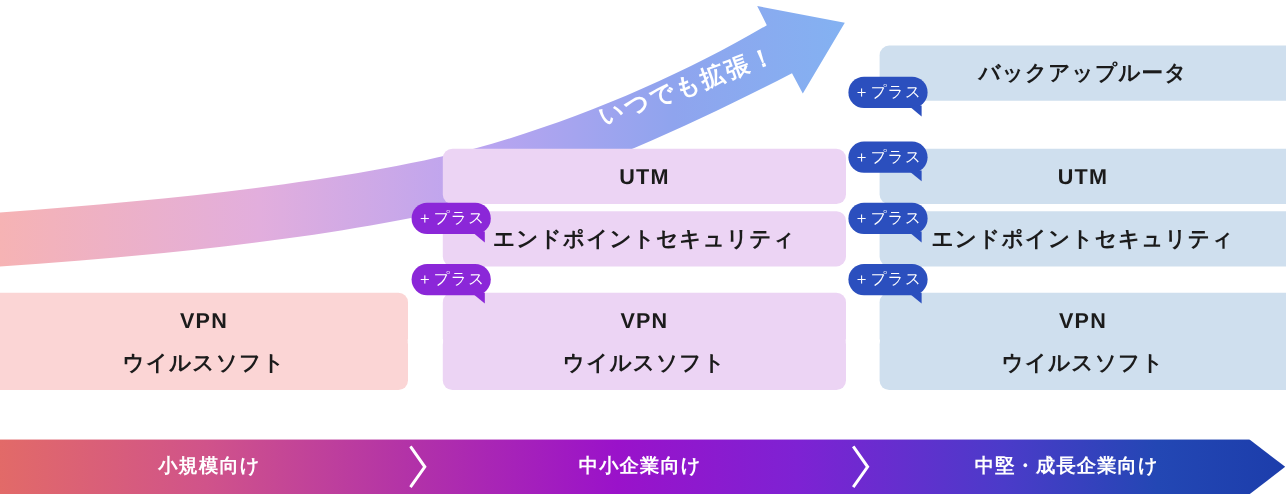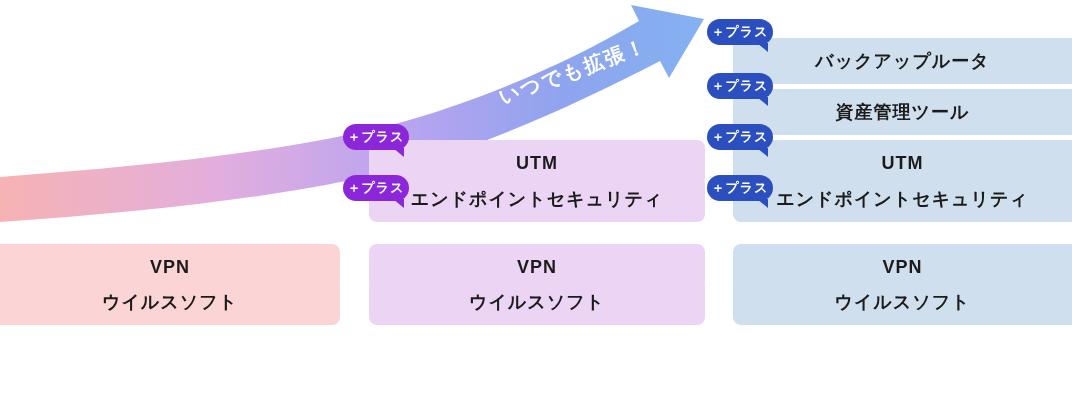--- a/index.html
+++ b/index.html
@@ -21,27 +21,28 @@
   
   .block{
     position:absolute;height:46px;z-index:3;
     display:flex;align-items:center;justify-content:center;
     font-weight:bold;font-size:18px;color:#1b1b1b;letter-spacing:1px;
     white-space:nowrap;
   }
   .col1{left:0;width:340px;border-radius:0 8px 8px 0;background:#fbd5d5;}
   .col2{left:369px;width:336px;border-radius:8px;background:#ecd4f4;}
   .col3{left:733px;width:339px;border-radius:8px 0 0 8px;background:#cfdfee;}
-  .row0{top:38px}.row1{top:89px}.row2{top:140px}.row3{top:176px}.row4{top:244px}.row5{top:279px}
+  .row0{top:38px}.row1{top:89px}.row2{top:124px}.row3{top:176px}.row4{top:244px}.row5{top:279px}
   
   .badge{
     position:absolute;width:66px;height:26px;border-radius:13px;z-index:6;
     display:flex;align-items:center;justify-content:center;
-    color:#ffffff;font-size:13px;font-weight:bold;letter-spacing:1px;
+    color:#ffffff;font-size:13px;font-weight:normal;letter-spacing:1px;
     white-space:nowrap;
+    margin-top:45px;
   }
   .badge::after{
     content:'';position:absolute;right:5px;bottom:-7px;width:0;height:0;
     border-left:11px solid transparent;border-top:9px solid #000;
   }
   .badge.purple{background:#8b27d8;}
   .badge.purple::after{border-top-color:#8b27d8;}
   .badge.blue{background:#2b4fbe;}
   .badge.blue::after{border-top-color:#2b4fbe;}
   .b-m0{left:343px;top:124px}.b-m1{left:343px;top:175px}
@@ -111,37 +112,45 @@
   <div class="block col2 row4">
     <span>VPN</span>
   </div>
   <div class="block col2 row5">
     <span>ウイルスソフト</span>
   </div>
 
   <div class="block col3 row0">
     <span>バックアップルータ</span>
   </div>
-  <div class="block col3 row1">
-    <span>資産管理ツール</span>
-  </div>
   <div class="block col3 row2">
     <span>UTM</span>
   </div>
   <div class="block col3 row3">
     <span>エンドポイントセキュリティ</span>
   </div>
   <div class="block col3 row4">
     <span>VPN</span>
   </div>
   <div class="block col3 row5">
     <span>ウイルスソフト</span>
   </div>
 
   <div class="badge purple b-m0">＋プラス</div>
   <div class="badge purple b-m1">＋プラス</div>
   <div class="badge blue b-r0">＋プラス</div>
   <div class="badge blue b-r1">＋プラス</div>
   <div class="badge blue b-r2">＋プラス</div>
   <div class="badge blue b-r3">＋プラス</div>
 
+  <div id="audience-bar">
+    <div class="bar-label seg1">小規模向け</div>
+    <div class="bar-label seg2">中小企業向け</div>
+    <div class="bar-label seg3">中堅・成長企業向け</div>
+    <svg class="bar-chevron chv1" viewBox="0 0 16 36">
+      <polyline points="1,1 13,18 1,35" fill="none" stroke="#ffffff" stroke-width="2.5"></polyline>
+    </svg>
+    <svg class="bar-chevron chv2" viewBox="0 0 16 36">
+      <polyline points="1,1 13,18 1,35" fill="none" stroke="#ffffff" stroke-width="2.5"></polyline>
+    </svg>
+  </div>
 
 </div>
 
 </body></html>

